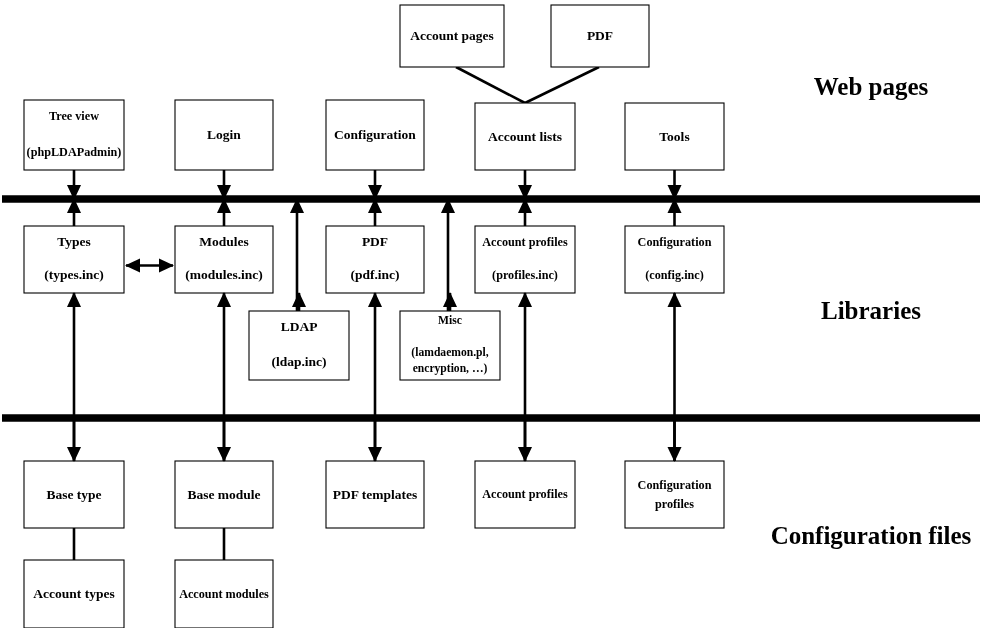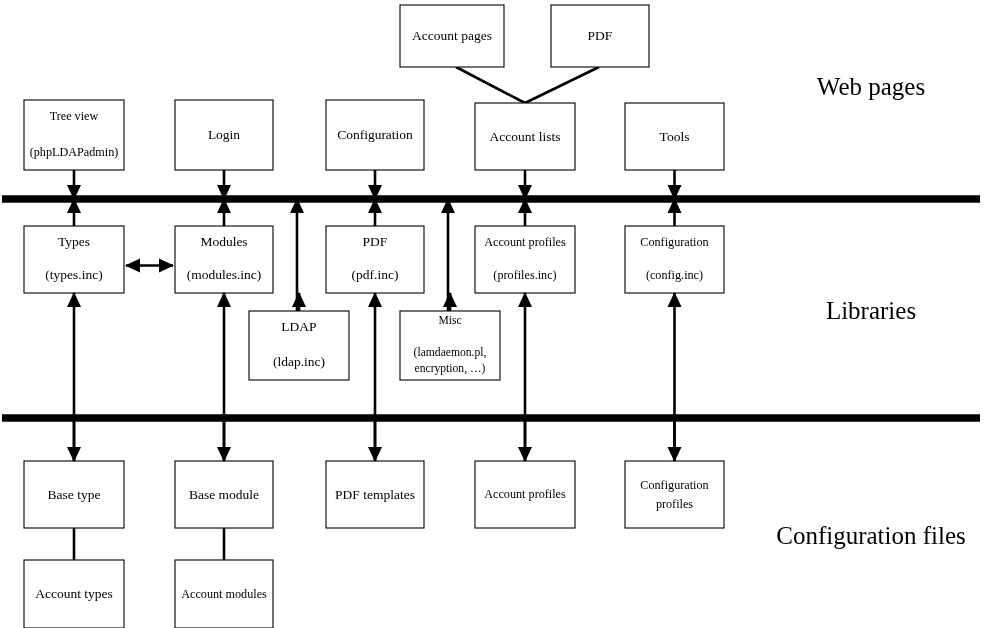--- a/index.html
+++ b/index.html
@@ -7,20 +7,21 @@
     padding: 0;
     background: #ffffff;
   }
   #diagram-root {
     position: relative;
     width: 988px;
     height: 628px;
     background: #ffffff;
     overflow: hidden;
     font-family: "Liberation Serif", "DejaVu Serif", serif;
+    font-weight: bold;
   }
   svg#diagram-svg {
     position: absolute;
     left: 0;
     top: 0;
     width: 988px;
     height: 628px;
     display: block;
   }
   .node-box {

